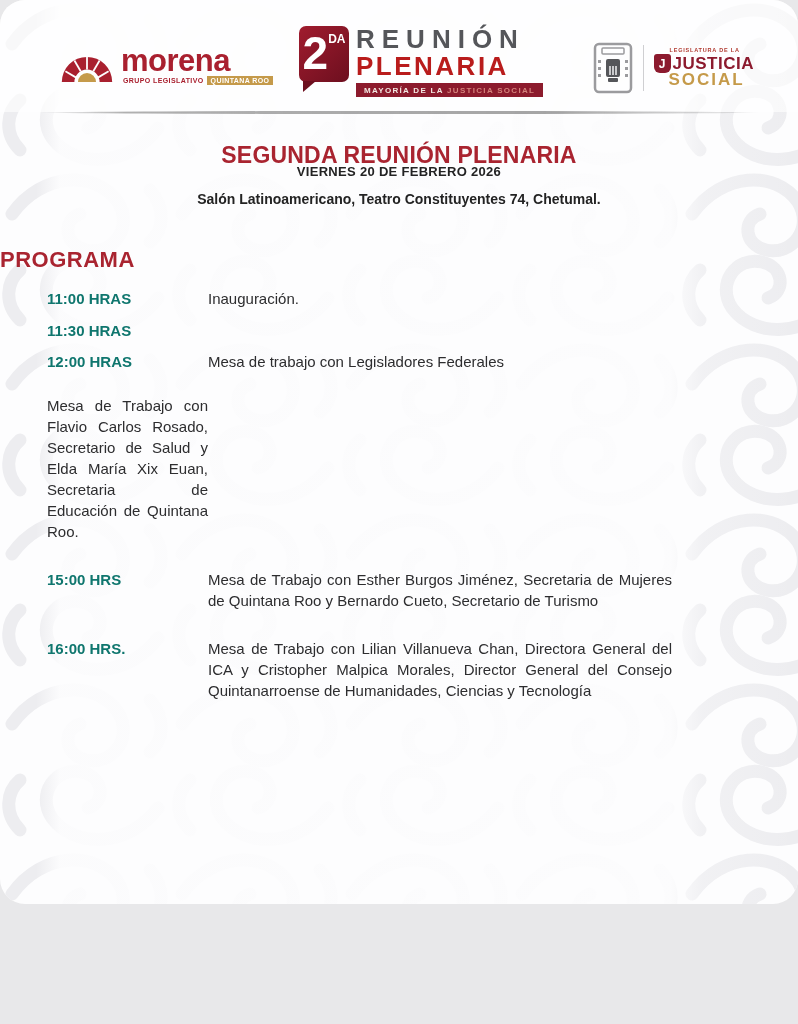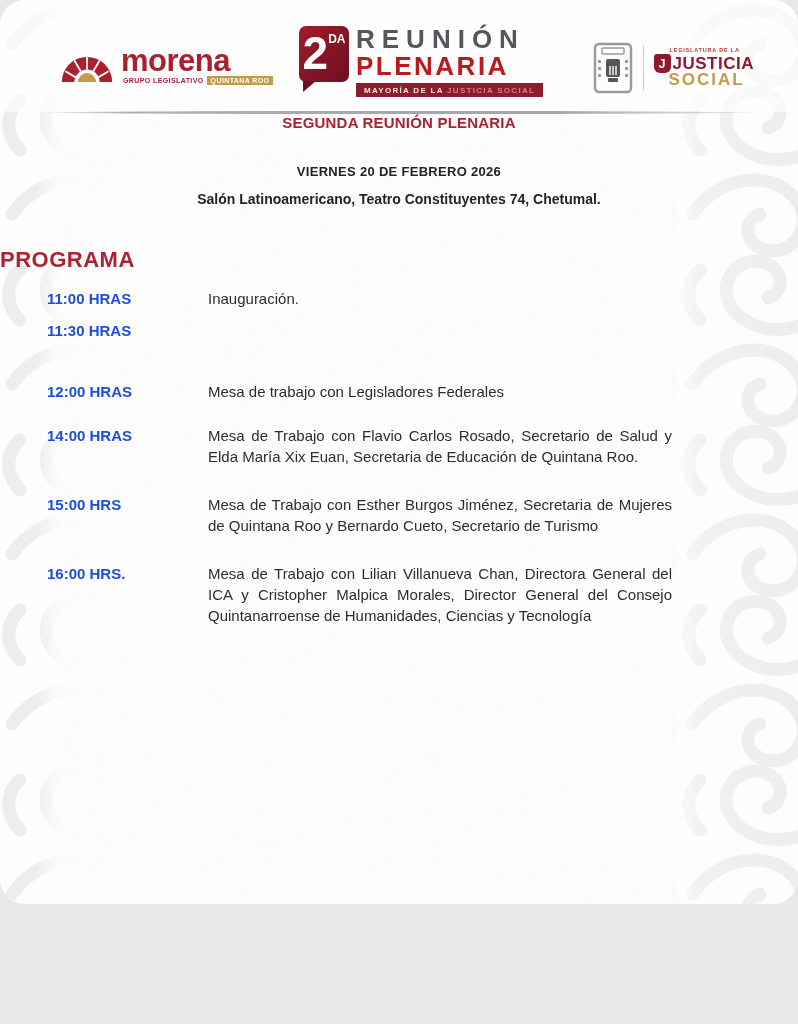--- a/index.html
+++ b/index.html
@@ -52,35 +52,35 @@
   .logo-divider { width:1px; height:46px; background:#cfcfd2; }
   .justicia-logo { display:flex; flex-direction:column; line-height:1; }
   .justicia-top { font-size:5.5px; font-weight:700; color:#b0392f; letter-spacing:.8px; margin-left:16px; margin-bottom:1px; }
   .justicia-row { display:flex; align-items:center; gap:2px; }
   .justicia-shield { width:17px; height:19px; background:#8c1a2e; border-radius:3px 3px 6px 6px;
     color:#fff; font-size:12px; font-weight:700; display:flex; align-items:center; justify-content:center; }
   .justicia-word1 { font-size:17px; font-weight:700; color:#8c1a2e; letter-spacing:.5px; }
   .justicia-word2 { font-size:17px; font-weight:700; color:#c59a4a; letter-spacing:2px; margin-left:15px; margin-top:-2px; }
 
   
-  .doc-title { position:absolute; top:114px; left:0; right:0; text-align:center;
-    font-size:15px; font-weight:700; color:#a92430; letter-spacing:.2px; }
+  .doc-title { position:absolute; top:142px; left:0; right:0; text-align:center;
+    font-size:23px; font-weight:700; color:#a92430; letter-spacing:.2px; }
   .doc-date { position:absolute; top:164px; left:0; right:0; text-align:center;
     font-size:13px; font-weight:700; color:#232323; letter-spacing:.3px; }
   .doc-venue { position:absolute; top:191px; left:0; right:0; text-align:center;
     font-size:14px; font-weight:700; color:#232323; }
   .doc-program-heading { position:absolute; top:247px; left:0; right:0; text-align:left;
     font-size:22px; font-weight:700; color:#a92430; letter-spacing:.5px; }
 
   
   .program { position:absolute; top:288px; left:47px; width:625px; }
   .program-row { display:grid; grid-template-columns:161px 1fr; }
-  .program-time { font-size:15px; font-weight:700; color:#1d4ed8; line-height:21px; }
+  .program-time { font-size:15px; font-weight:700; color:#0f766e; line-height:21px; }
   .program-desc { font-size:15px; color:#2d2d2f; line-height:21px; text-align:justify; }
-  .mb-a { margin-bottom:11px; } .mb-b { margin-bottom:40px;gap:28px; } .mb-c { margin-bottom:23px; }
+  .mb-a { margin-bottom:11px; } .mb-b { margin-bottom:10px;gap:28px; } .mb-c { margin-bottom:23px; }
   .mb-d { margin-bottom:22px; } .mb-e { margin-bottom:27px; }
 
   
   .footer-bar { position:absolute; left:3px; right:0; top:975px; height:42px; background:#8f1f3c; }
 </style>
 </head>
 <body>
 
 <div class="page">
 
@@ -181,21 +181,20 @@
       <div class="program-desc">Inauguración.</div>
     </div>
     <div class="program-row mb-b">
       <div class="program-time">11:30 HRAS</div>
     </div>
     <div class="program-row mb-c">
       <div class="program-time">12:00 HRAS</div>
       <div class="program-desc">Mesa de trabajo con Legisladores Federales</div>
     </div>
     <div class="program-row mb-e">
-      <div class="program-time">14:00 HRAS</div>
       <div class="program-desc">Mesa de Trabajo con Flavio Carlos Rosado, Secretario de Salud y Elda María Xix Euan, Secretaria de Educación de Quintana Roo.</div>
     </div>
     <div class="program-row mb-e">
       <div class="program-time">15:00 HRS</div>
       <div class="program-desc">Mesa de Trabajo con Esther Burgos Jiménez, Secretaria de Mujeres de Quintana Roo y Bernardo Cueto, Secretario de Turismo</div>
     </div>
     <div class="program-row">
       <div class="program-time">16:00 HRS.</div>
       <div class="program-desc">Mesa de Trabajo con Lilian Villanueva Chan, Directora General del ICA y Cristopher Malpica Morales, Director General del Consejo Quintanarroense de Humanidades, Ciencias y Tecnología</div>
     </div>

